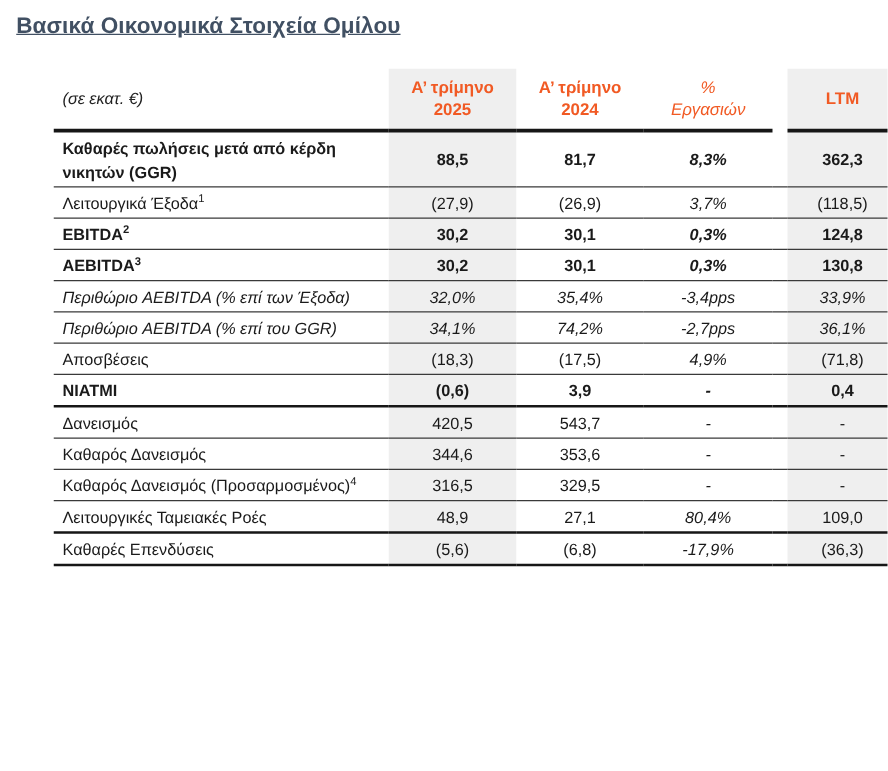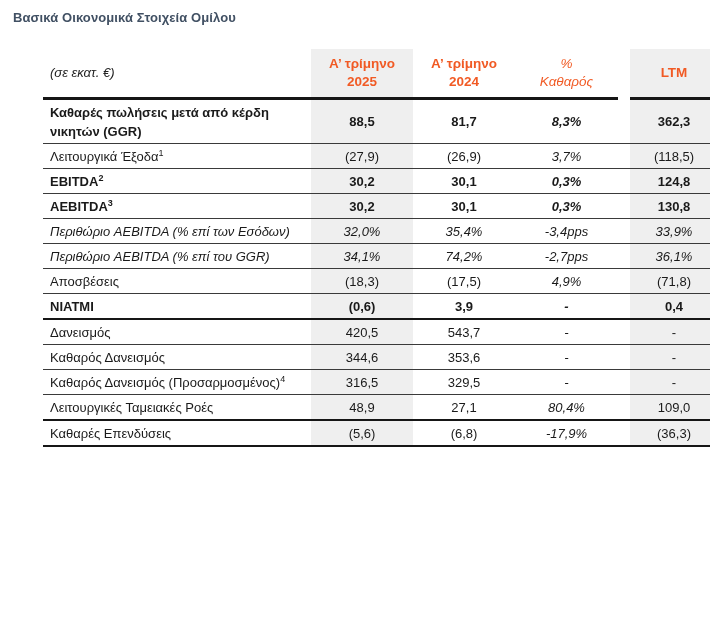--- a/index.html
+++ b/index.html
@@ -4,22 +4,22 @@
 <style>
   html, body { margin: 0; padding: 0; background: #ffffff; }
   body {
     width: 710px; height: 617px; box-sizing: border-box;
     padding: 8px 10px 0 13px;
     font-family: "Liberation Sans", "DejaVu Sans", sans-serif;
     color: #1a1a1a;
     overflow: hidden;
   }
   .page-title {
-    font-size: 13px; font-weight: 700; color: #415063;
-    margin: 2px 0 0 0; letter-spacing: 0.1px;
+    font-size: 18px; font-weight: 700; color: #415063;
+    margin: 2px 0 0 0; letter-spacing: 0.1px; text-decoration: underline;
   }
   .table-wrap { margin: 24px 0 0 12px; }
   table.fin {
     border-collapse: collapse; table-layout: fixed;
     width: 675px; font-size: 13px; color: #1a1a1a; margin-left: 18px;
   }
   col.c-label  { width: 268px; }
   col.c-2025   { width: 102px; }
   col.c-2024   { width: 102px; }
   col.c-pct    { width: 103px; }
@@ -82,21 +82,21 @@
           <th class="qcol col-shade">
             <span>Α’ τρίμηνο</span><br>
             <span>2025</span>
           </th>
           <th class="qcol">
             <span>Α’ τρίμηνο</span><br>
             <span>2024</span>
           </th>
           <th class="pcthd">
             <span>%</span><br>
-            <span>Καθαρός</span>
+            <span>Εργασιών</span>
           </th>
           <th class="gap-th"></th>
           <th class="qcol col-shade">LTM</th>
         </tr>
       </thead>
       <tbody id="table-body">
           <tr class="bold-row">
             <td class="label-cell">Καθαρές πωλήσεις μετά από κέρδη νικητών (GGR)</td>
             <td class="num col-shade">88,5</td>
             <td class="num">81,7</td>
@@ -122,21 +122,21 @@
           </tr>
           <tr class="bold-row">
             <td class="label-cell">AEBITDA<sup>3</sup></td>
             <td class="num col-shade">30,2</td>
             <td class="num">30,1</td>
             <td class="num pct">0,3%</td>
             <td class="spacer"></td>
             <td class="num col-shade">130,8</td>
           </tr>
           <tr class="italic-row">
-            <td class="label-cell">Περιθώριο AEBITDA (% επί των Εσόδων)</td>
+            <td class="label-cell">Περιθώριο AEBITDA (% επί των Έξοδα)</td>
             <td class="num col-shade">32,0%</td>
             <td class="num">35,4%</td>
             <td class="num pct">-3,4pps</td>
             <td class="spacer"></td>
             <td class="num col-shade">33,9%</td>
           </tr>
           <tr class="italic-row">
             <td class="label-cell">Περιθώριο AEBITDA (% επί του GGR)</td>
             <td class="num col-shade">34,1%</td>
             <td class="num">74,2%</td>

